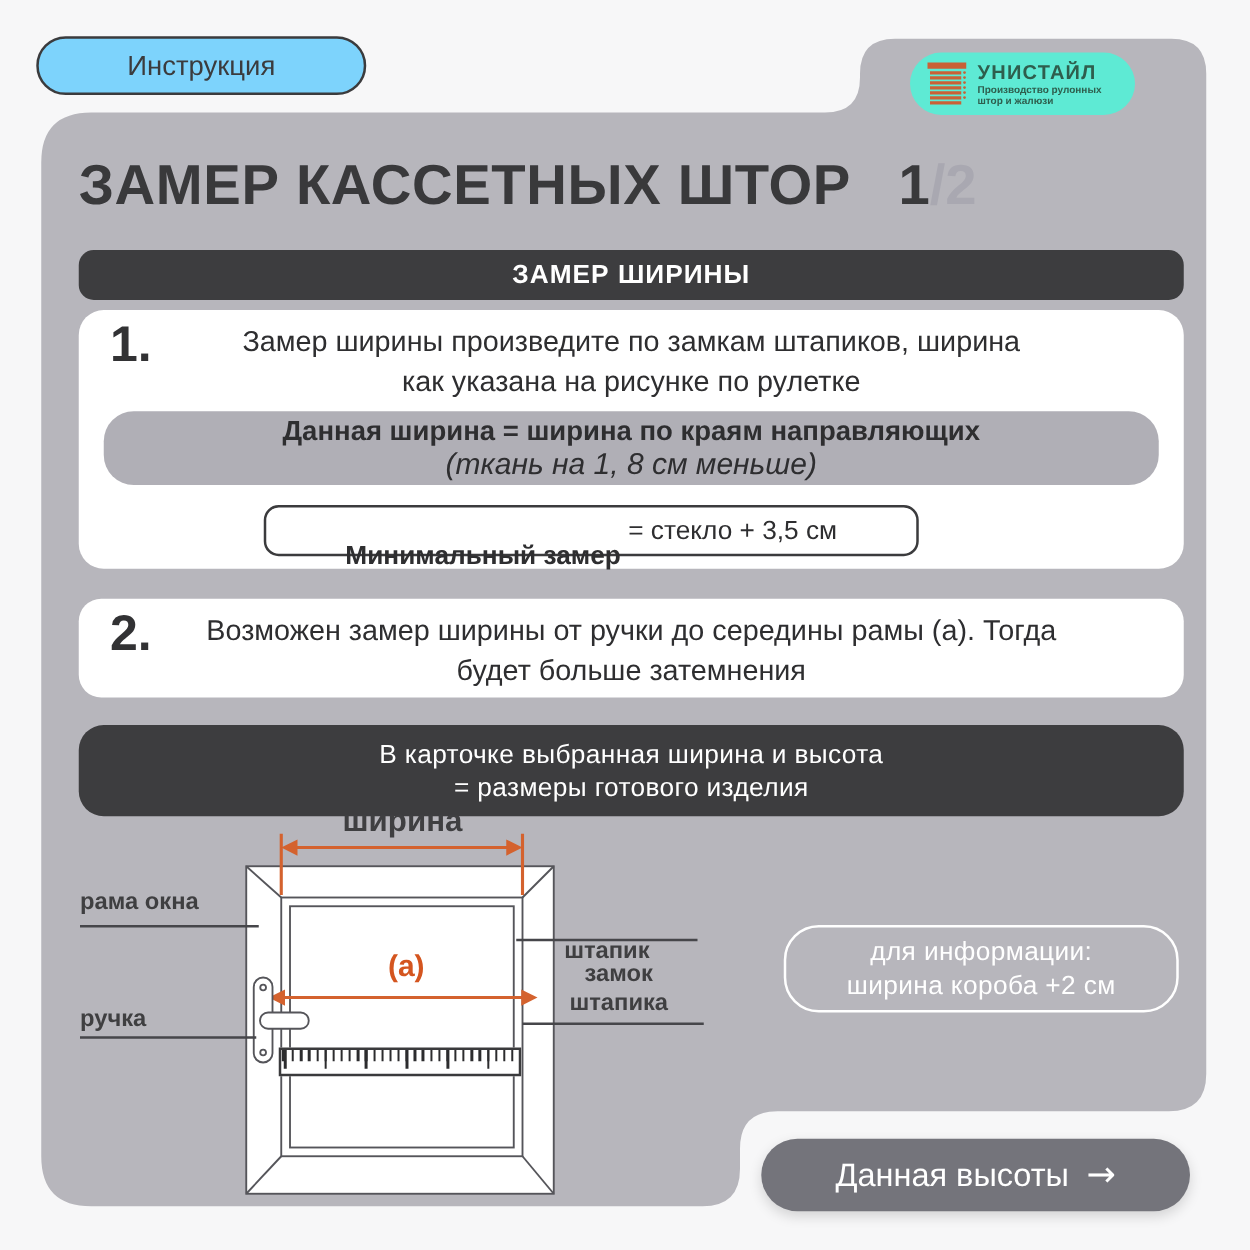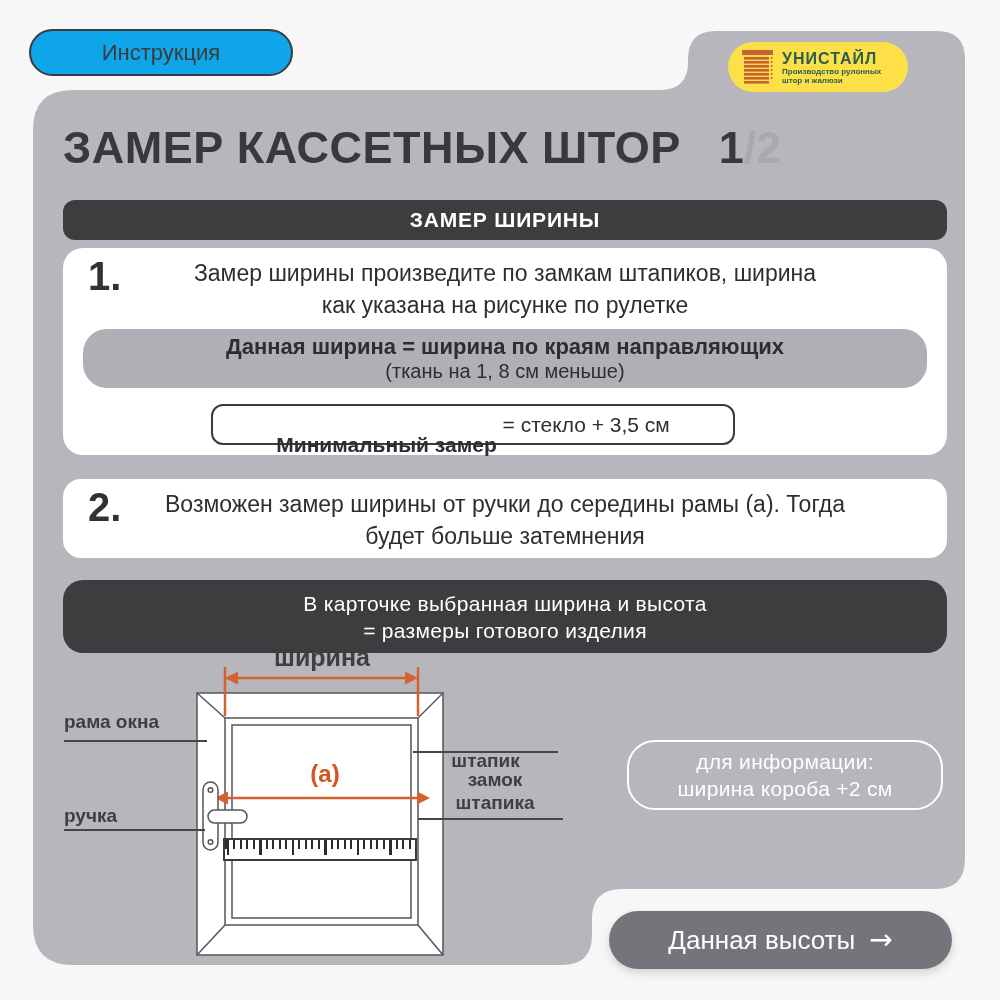--- a/index.html
+++ b/index.html
@@ -9,27 +9,27 @@
   }
   #canvas{position:relative;width:1000px;height:1000px;}
   .abs{position:absolute;}
 
   
   #panel-svg{position:absolute;left:0;top:0;width:1000px;height:1000px;}
 
   
   .instr-btn{
     left:29px;top:29px;width:264px;height:47px;border:2.5px solid #3b3b3d;border-radius:24px;
-    background:#0ea5e9;display:flex;align-items:center;justify-content:center;
+    background:#7dd3fc;display:flex;align-items:center;justify-content:center;
     font-size:22px;color:#3b3b3d;box-sizing:border-box;
   }
 
   
   .logo{
-    left:728px;top:42px;width:180px;height:50px;background:#fde047;border-radius:25px;
+    left:728px;top:42px;width:180px;height:50px;background:#5eead4;border-radius:25px;
     display:flex;align-items:center;gap:7px;padding-left:13px;box-sizing:border-box;
   }
   .logo-title{font-size:16px;font-weight:800;letter-spacing:1px;color:#2e5e4d;line-height:17px;}
   .logo-sub{font-size:8px;font-weight:700;color:#2e5e4d;line-height:9px;}
 
   
   .title-row{left:63px;top:122px;display:flex;align-items:baseline;}
   .title-main{font-size:45px;font-weight:700;letter-spacing:.5px;color:#39393b;}
   .page-num{font-size:45px;font-weight:700;margin-left:38px;color:#39393b;}
   .pn-rest{color:#a9a8b1;}
@@ -44,21 +44,21 @@
   .card1{left:63px;top:248px;width:884px;height:207px;border-radius:20px;}
   .card2{left:63px;top:479px;width:884px;height:79px;border-radius:18px;}
   .step-num{position:absolute;left:25px;top:6px;font-size:40px;font-weight:700;color:#323234;}
   .cline{position:absolute;left:0;width:100%;text-align:center;font-size:23px;color:#2e2e30;}
   .c-l1{top:12px;} .c-l2{top:44px;}
   .highlight{
     position:absolute;left:20px;top:81px;width:844px;height:59px;border-radius:24px;background:#b0afb6;
     display:flex;flex-direction:column;align-items:center;justify-content:center;color:#2e2e30;
   }
   .hl-bold{font-size:22px;font-weight:700;}
-  .hl-note{font-size:20px;}
+  .hl-note{font-size:24px;font-style:italic;}
   .minbox{
     position:absolute;left:148px;top:156px;width:524px;height:41px;border:2.5px solid #3b3b3d;border-radius:12px;
     display:flex;align-items:center;justify-content:center;font-size:21px;box-sizing:border-box;white-space:pre;
   }
   .mb-b{font-weight:700;margin-top:40px;}
 
   
   .dlabel{font-size:19px;font-weight:700;color:#3f3f41;}
   .dline{height:2px;background:#46464a;}
   .width-label{left:225px;top:643px;width:194px;text-align:center;font-size:25px;}

